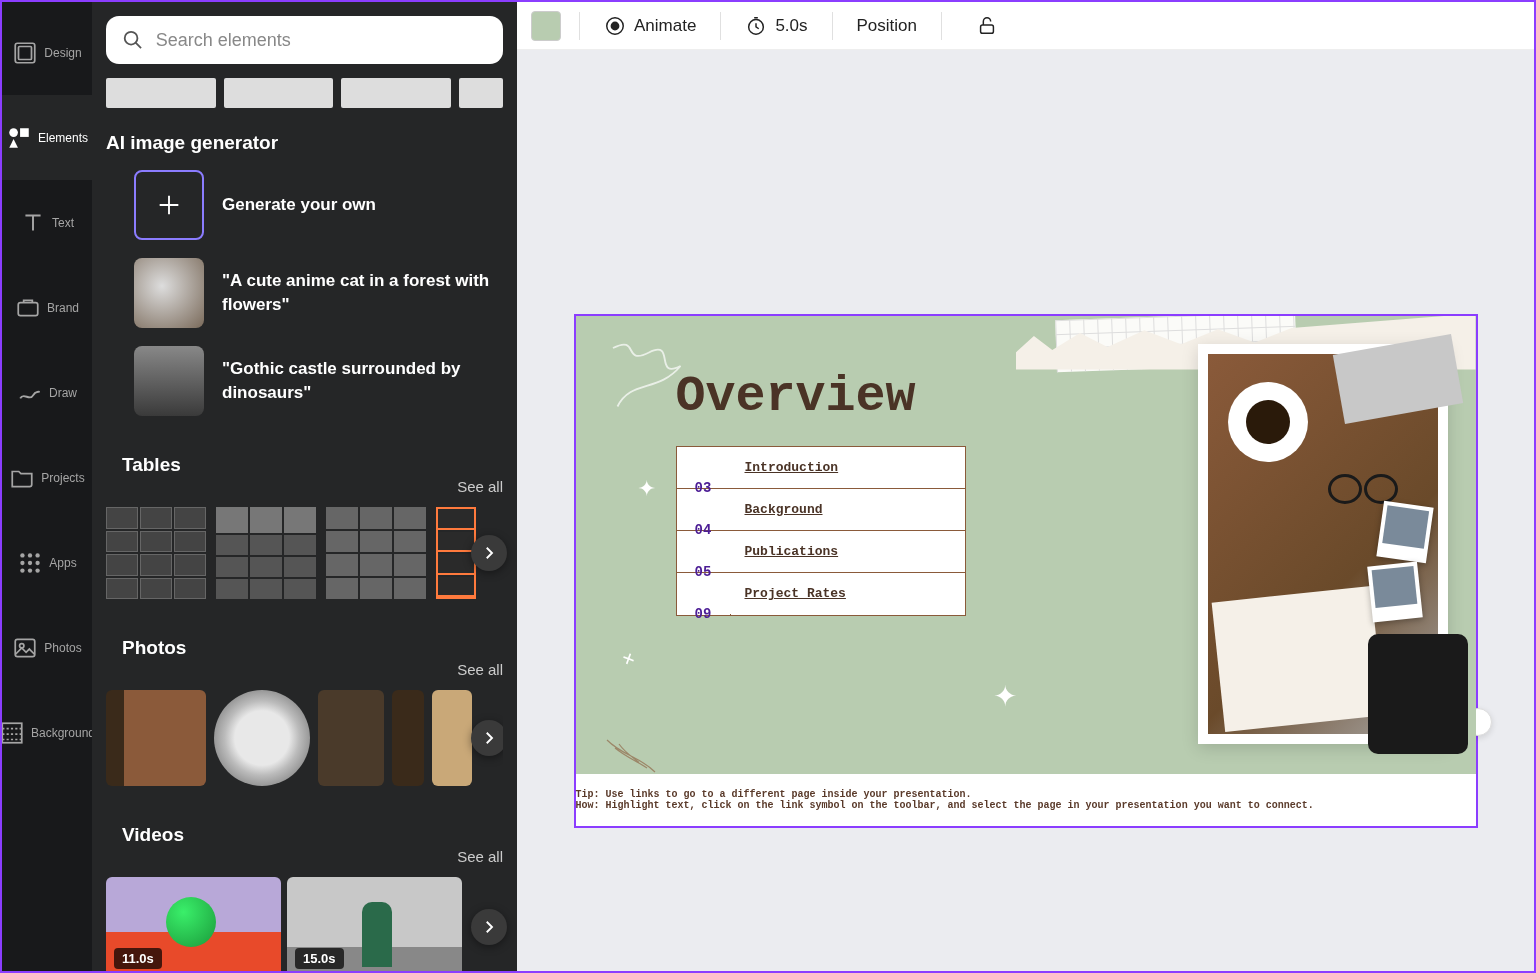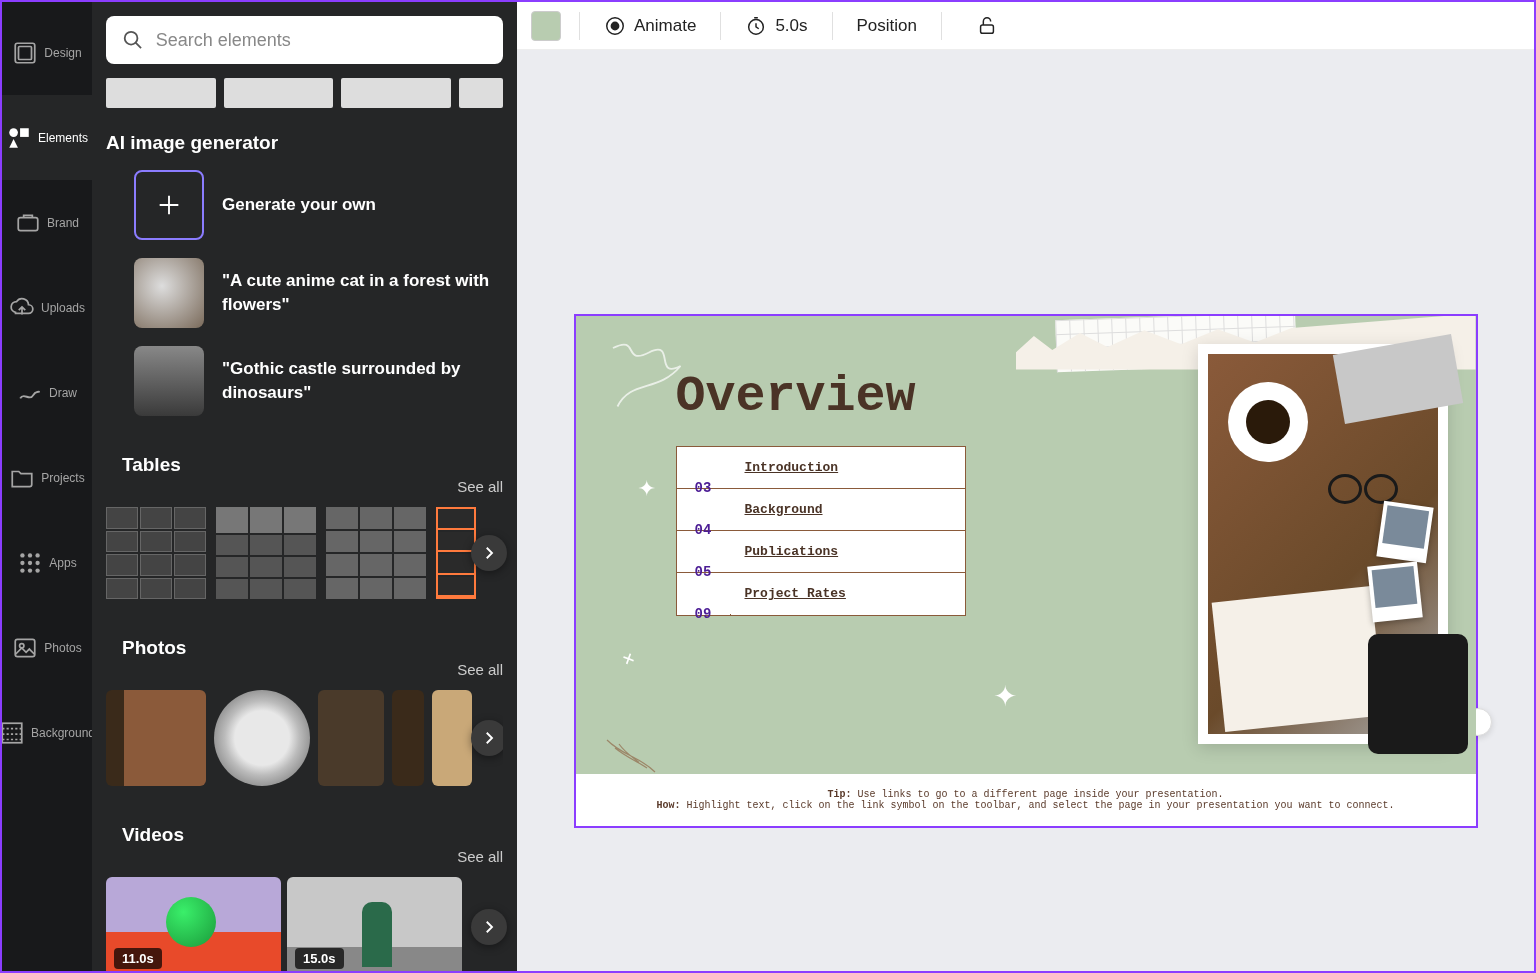--- a/index.html
+++ b/index.html
@@ -8,21 +8,21 @@
 
 .nav-rail { width: 90px; background: #18191b; display: flex; flex-direction: column; align-items: center; padding-top: 8px; }
 .nav-item { width: 90px; height: 85px; display: flex; flex-direction: row; align-items: center; justify-content: center; color: #a5a5a5; cursor: pointer; gap: 6px; }
 .nav-item.active { background: #252627; color: #fff; }
 .nav-item span { font-size: 12px; }
 .nav-icon { width: 26px; height: 26px; display:flex; align-items:center; justify-content:center; }
 
 
 .side-panel { width: 425px; background: #252627; color: #fff; position: relative; display: flex; flex-direction: column; }
 .search-wrap { padding: 14px; }
-.search-box { background: #fff; border-radius: 8px; height: 48px; display: flex; align-items: center; padding: 0 16px; gap: 12px; }
+.search-box { background: #fff; border-radius: 13px; height: 48px; display: flex; align-items: center; padding: 0 16px; gap: 12px; }
 .search-box input { border: none; outline: none; font-size: 18px; color: #333; width: 100%; background: transparent; }
 .search-box input::placeholder { color: #888; }
 .panel-scroll { flex: 1; overflow-y: auto; padding: 0 14px 14px 14px; }
 .thumb-row-partial { display:flex; gap:8px; height:30px; overflow:hidden; margin-bottom: 24px; }
 .thumb-partial { flex:1; background:#ddd; border-radius:2px; }
 
 .section-title { font-size: 19px; font-weight: 700; color: #fff; margin: 12px 0 16px 0; }
 .section-head { display:flex; justify-content:space-between; align-items:center; margin: 18px 0 12px 0; }
 .section-head .section-title { margin: 16px; }
 .see-all { color: #ccc; font-size: 15px; cursor:pointer;margin-top:44px; }
@@ -70,21 +70,21 @@
 .toolbar { height:48px; background:#fff; display:flex; align-items:center; padding:0 14px; gap:8px; border-bottom:1px solid #eee; }
 .swatch { width:30px; height:30px; background:#b8ccb0; border-radius:4px; border:1px solid #ccc; cursor:pointer; }
 .tb-div { width:1px; height:28px; background:#e0e0e0; margin:0 10px; }
 .tb-btn { display:flex; align-items:center; gap:8px; font-size:17px; color:#222; cursor:pointer; padding:4px 6px; }
 .lock { margin-left:10px; }
 
 .canvas-area { flex:1; display:flex; align-items:center; justify-content:center; padding-top:120px; }
 .slide-sel { border:2px solid #8b3dff; padding:0; position:relative; }
 .slide { width:900px; height:510px; background:#fff; display:flex; flex-direction:column; }
 .slide-main { flex:1; background:#b8ccb0; position:relative; overflow:hidden; }
-.slide-footer { height:52px; background:#fff; display:flex; flex-direction:column; align-items:center; justify-content:center; font-family:"Courier New",monospace; font-size:10px; color:#5a3a2a; }
+.slide-footer { height:52px; background:#fff; display:flex; flex-direction:column; justify-content:center; font-family:"Courier New",monospace; font-size:10px; color:#5a3a2a;font-weight:bold; }
 
 .slide-title { font-family:"Courier New",monospace; font-size:50px; font-weight:700; color:#4a3326; position:absolute; left:100px; top:52px; }
 .toc { position:absolute; left:100px; top:130px; width:290px; background:#fff; border:1px solid #8a5a3a; }
 .toc-row { display:flex; height:42px; border-bottom:1px solid #8a5a3a; font-family:"Courier New",monospace; }
 .toc-row:last-child { border-bottom:none; }
 .toc-num { width:54px; display:flex; align-items:center; justify-content:center; font-weight:700; color:#4c1d95; border-right:1px solid #8a5a3a; font-size:14px;margin-top:41px; }
 .toc-label { flex:1; display:flex; align-items:center; padding-left:14px; font-size:13px; text-decoration:underline; color:#4a3326; font-weight:700; }
 
 .palette { position:absolute; right:205px; top:235px; display:flex; flex-direction:column; gap:8px; }
 .pal { width:22px; height:22px; border-radius:50%; }
@@ -132,35 +132,34 @@
         <svg width="26" height="26" viewBox="0 0 24 24" fill="currentColor">
           <circle cx="7" cy="7" r="4"></circle>
           <rect x="13" y="3" width="8" height="8"></rect>
           <path d="M7 13 L11 21 L3 21 Z"></path>
         </svg>
       </div>
     <span>Elements</span>
   </div>
   <div class="nav-item">
     <div class="nav-icon">
+        <svg width="26" height="26" viewBox="0 0 24 24" fill="none" stroke="currentColor" stroke-width="1.8">
+          <path d="M5 5h14M12 5v14"></path>
+        </svg>
+      </div>
+    <span>Text</span>
+  </div>
+  <div class="nav-item">
+    <div class="nav-icon">
         <svg width="26" height="26" viewBox="0 0 24 24" fill="none" stroke="currentColor" stroke-width="1.6">
           <rect x="3" y="7" width="18" height="12" rx="2"></rect>
           <path d="M8 7V5h8v2"></path>
         </svg>
       </div>
     <span>Brand</span>
-  </div>
-  <div class="nav-item">
-    <div class="nav-icon">
-        <svg width="26" height="26" viewBox="0 0 24 24" fill="none" stroke="currentColor" stroke-width="1.6">
-          <path d="M6 16a5 5 0 0 1 1-9.9A6 6 0 0 1 18 9a4 4 0 0 1 0 8H6z"></path>
-          <path d="M12 12v6M9 14l3-3 3 3"></path>
-        </svg>
-      </div>
-    <span>Uploads</span>
   </div>
   <div class="nav-item">
     <div class="nav-icon">
         <svg width="26" height="26" viewBox="0 0 24 24" fill="none" stroke="currentColor" stroke-width="1.8">
           <path d="M3 17c3-6 9 3 12-3 2-4 6-3 6-3"></path>
         </svg>
       </div>
     <span>Draw</span>
   </div>
   <div class="nav-item">

